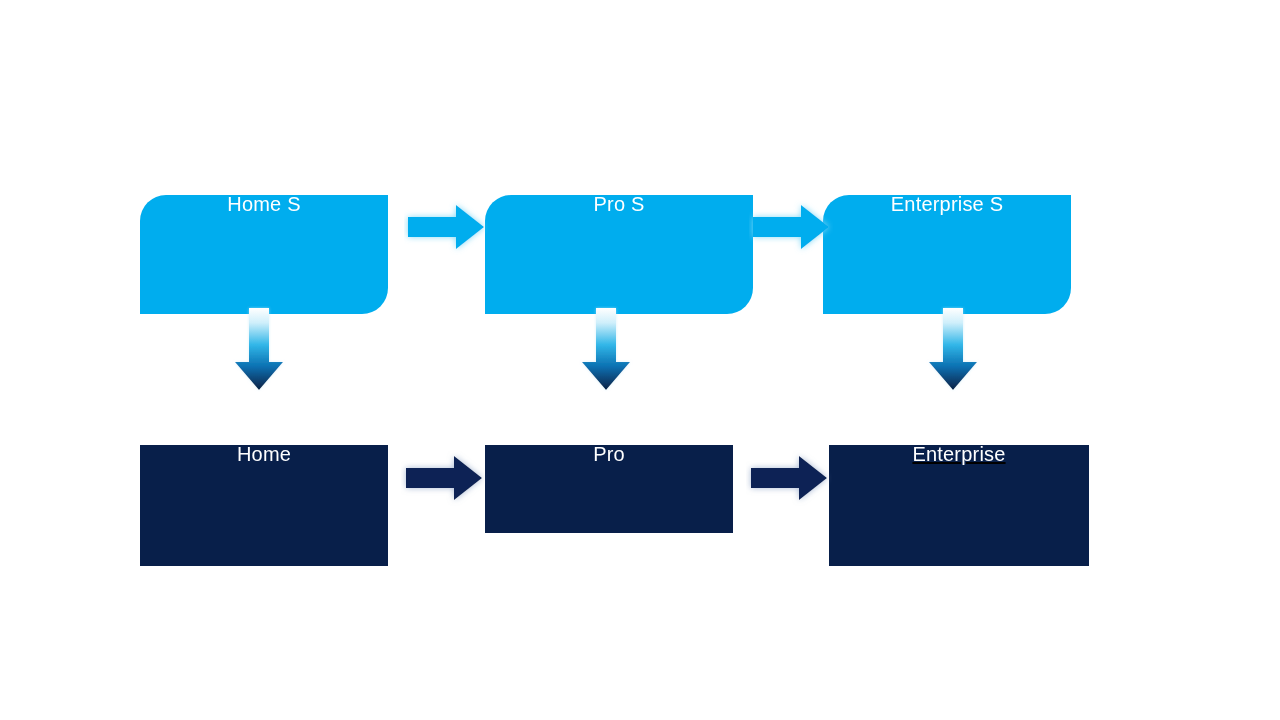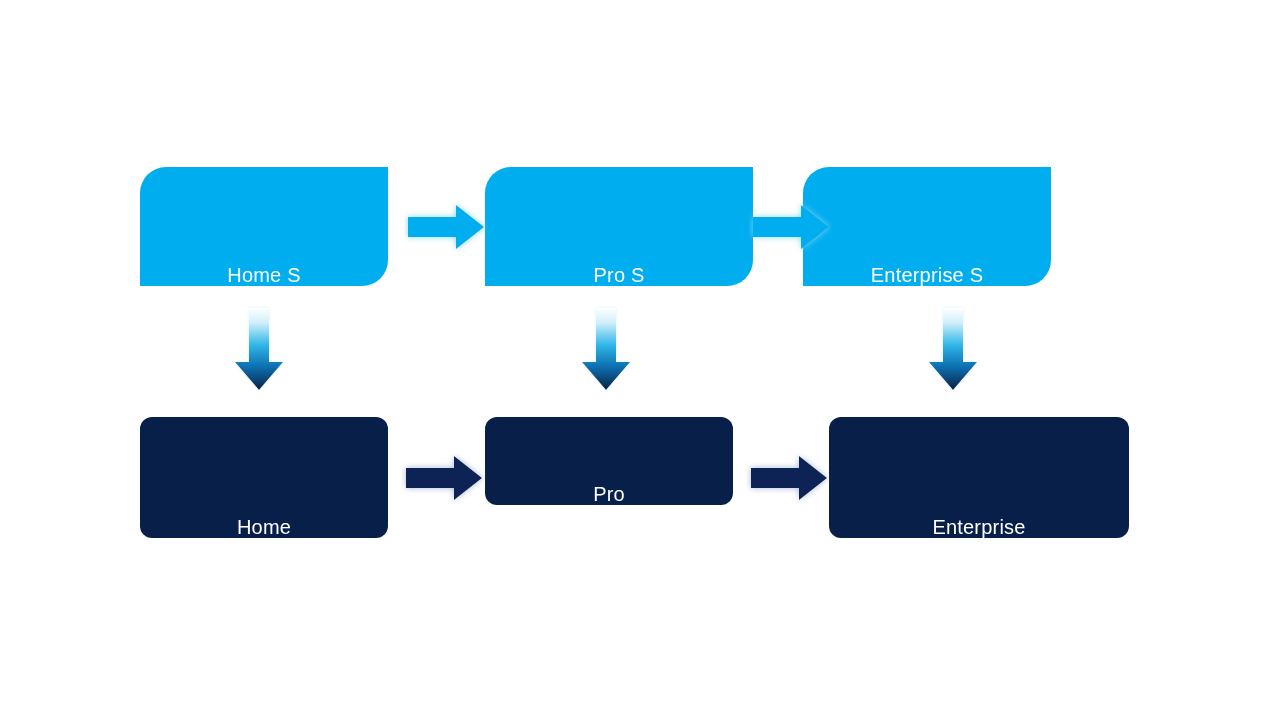--- a/index.html
+++ b/index.html
@@ -22,32 +22,33 @@
     top: 0;
     width: 1280px;
     height: 720px;
   }
 
   
   .node {
     position: absolute;
     box-sizing: border-box;
     display: flex;
-    align-items: flex-end;
+    align-items: flex-start;
     justify-content: center;
+    margin-top: 28px;
   }
 
   .node-top {
     background: #00ADEE;
     border-radius: 26px 0 26px 0;
   }
 
   .node-bottom {
     background: #081F4A;
-    border-radius: 12px;
+    border-radius: 0;
   }
 
   .node-label {
     color: #ffffff;
     font-size: 20px;
     font-weight: 400;
     letter-spacing: 0.2px;
     line-height: 1;
     white-space: nowrap;
     position: relative;
@@ -94,21 +95,21 @@
   </svg>
 
   <div class="node node-top" style="left:140px; top:167px; width:248px; height:119px;">
     <span class="node-label">Home S</span>
   </div>
 
   <div class="node node-top" style="left:485px; top:167px; width:268px; height:119px;">
     <span class="node-label">Pro S</span>
   </div>
 
-  <div class="node node-top" style="left:803px; top:167px; width:248px; height:119px;">
+  <div class="node node-top" style="left:823px; top:167px; width:248px; height:119px;">
     <span class="node-label">Enterprise S</span>
   </div>
 
   <div class="arrow" style="left:404px; top:199px;">
     <svg width="84" height="56" viewBox="0 0 84 56">
       <polygon points="4,18 52,18 52,6 80,28 52,50 52,38 4,38" fill="#00ADEE" filter="url(#glowCyan)"></polygon>
     </svg>
   </div>
 
   <div class="arrow" style="left:749px; top:199px;">
@@ -136,21 +137,21 @@
   </div>
 
   <div class="node node-bottom" style="left:140px; top:417px; width:248px; height:121px;">
     <span class="node-label">Home</span>
   </div>
 
   <div class="node node-bottom" style="left:485px; top:417px; width:248px; height:88px;">
     <span class="node-label">Pro</span>
   </div>
 
-  <div class="node node-bottom" style="left:829px; top:417px; width:300px; height:121px;">
+  <div class="node node-bottom" style="left:829px; top:417px; width:260px; height:121px;text-decoration:underline;">
     <span class="node-label">Enterprise</span>
   </div>
 
   <div class="arrow" style="left:401px; top:450px;">
     <svg width="86" height="56" viewBox="0 0 86 56">
       <polygon points="5,18 53,18 53,6 81,28 53,50 53,38 5,38" fill="#0B2454" filter="url(#glowNavy)"></polygon>
     </svg>
   </div>
 
   <div class="arrow" style="left:746px; top:450px;">

